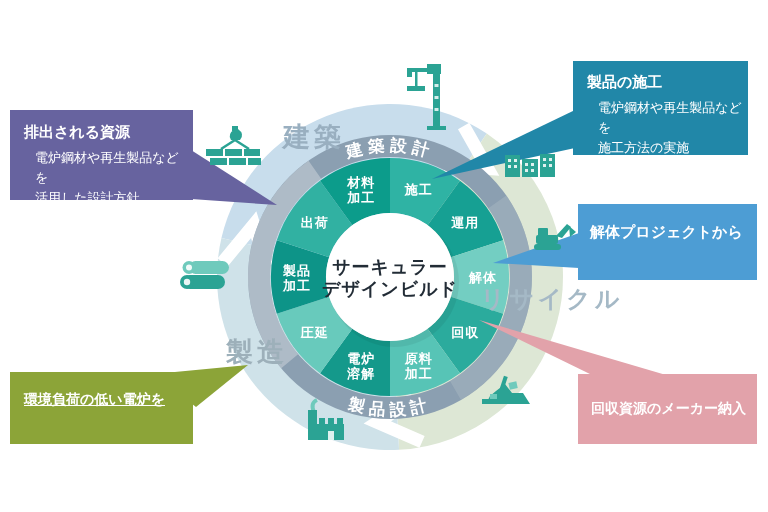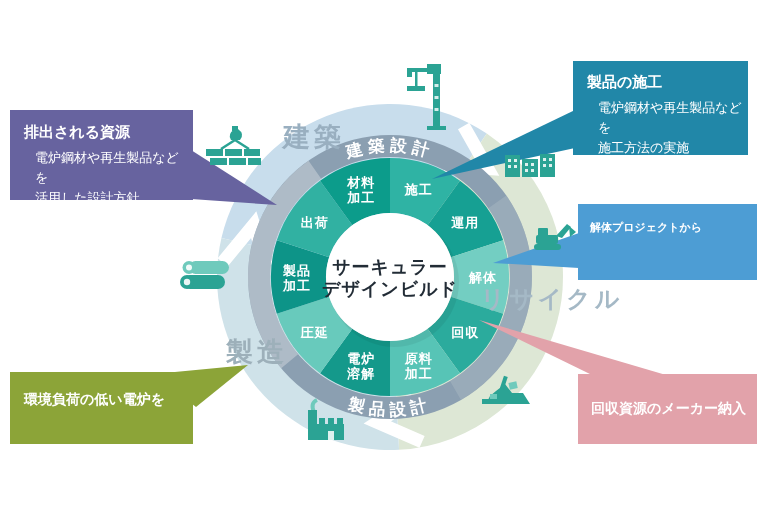--- a/index.html
+++ b/index.html
@@ -6,25 +6,25 @@
   .stage{position:relative;width:768px;height:512px;background:#ffffff;overflow:hidden;
          font-family:"Liberation Sans",sans-serif;}
   #diagram{position:absolute;left:0;top:0;}
   #diagram text{font-family:"Liberation Sans",sans-serif;}
   .callout{position:absolute;color:#fff;box-sizing:border-box;}
   .callout .t{font-weight:bold;font-size:15px;margin-bottom:6px;}
   .callout .l{font-size:13px;line-height:1.55;}
   .callout .ind{padding-left:11px;}
   .bold-lines{font-weight:bold;}
   #co-eco{left:10px;top:110px;width:183px;height:90px;padding:13px 8px 0 14px;}
-  #co-mfg{left:10px;top:372px;width:183px;height:72px;padding:15px 8px 12px 14px;}
+  #co-mfg{left:10px;top:372px;width:183px;height:72px;padding:15px 8px 12px 14px;text-decoration:underline;}
   #co-mfg .l{font-size:14px;line-height:1.75;}
   #co-pc{left:573px;top:61px;width:175px;height:94px;padding:12px 2px 0 14px;}
   #co-dr{left:578px;top:204px;width:179px;height:76px;padding:14px 4px 0 12px;}
-  #co-dr .l{font-size:11px;line-height:1.8;}
+  #co-dr .l{font-size:15px;line-height:1.8;}
   #co-md{left:578px;top:374px;width:179px;height:70px;display:flex;align-items:center;padding-left:13px;}
   #co-md .l{font-size:14px;}
 </style>
 </head>
 <body>
 
 <div class="stage">
 
   <svg id="diagram" width="768" height="512" viewBox="0 0 768 512">
     <defs>

